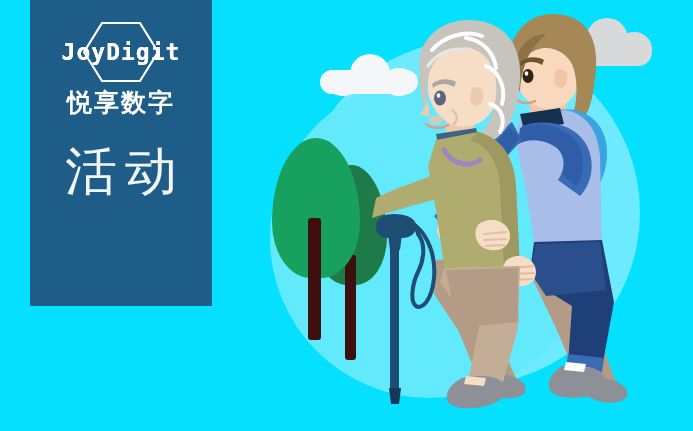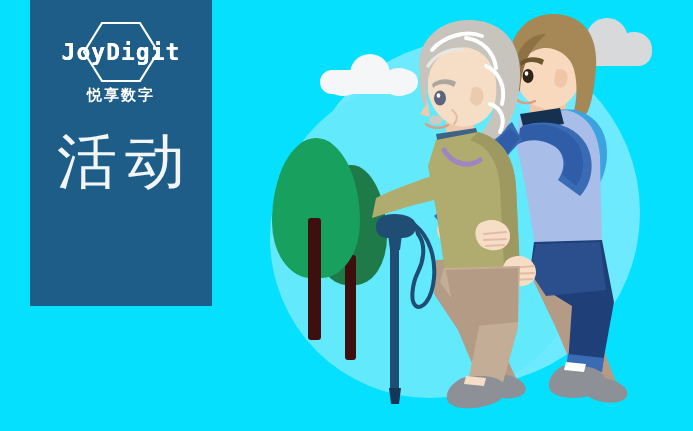--- a/index.html
+++ b/index.html
@@ -94,33 +94,33 @@
     font-family:"DejaVu Sans Mono","Liberation Mono",monospace;
     font-size:23px;
     font-weight:bold;
     letter-spacing:1px;
     white-space:nowrap;
     text-shadow:0 0 0 #fff;
   }
   .logo-sub{
     margin-top:6px;
     color:#ffffff;
-    font-size:15px;
+    font-size:25px;
     font-weight:bold;
     letter-spacing:2px;
     font-family:"DejaVu Sans","Liberation Sans",sans-serif;
   }
   .title-block{
     margin-top:26px;
     display:flex;flex-direction:column;align-items:center;
     line-height:1.02;
   }
   .title-line1{
     color:#f2f6f8;
-    font-size:60px;
+    font-size:52px;
     font-weight:300;
     letter-spacing:8px;
     text-indent:8px;
     font-family:"DejaVu Sans","Liberation Sans",sans-serif;
   }
   .title-line2{
     color:#ffffff;
     font-size:60px;
     font-weight:bold;
     letter-spacing:6px;

